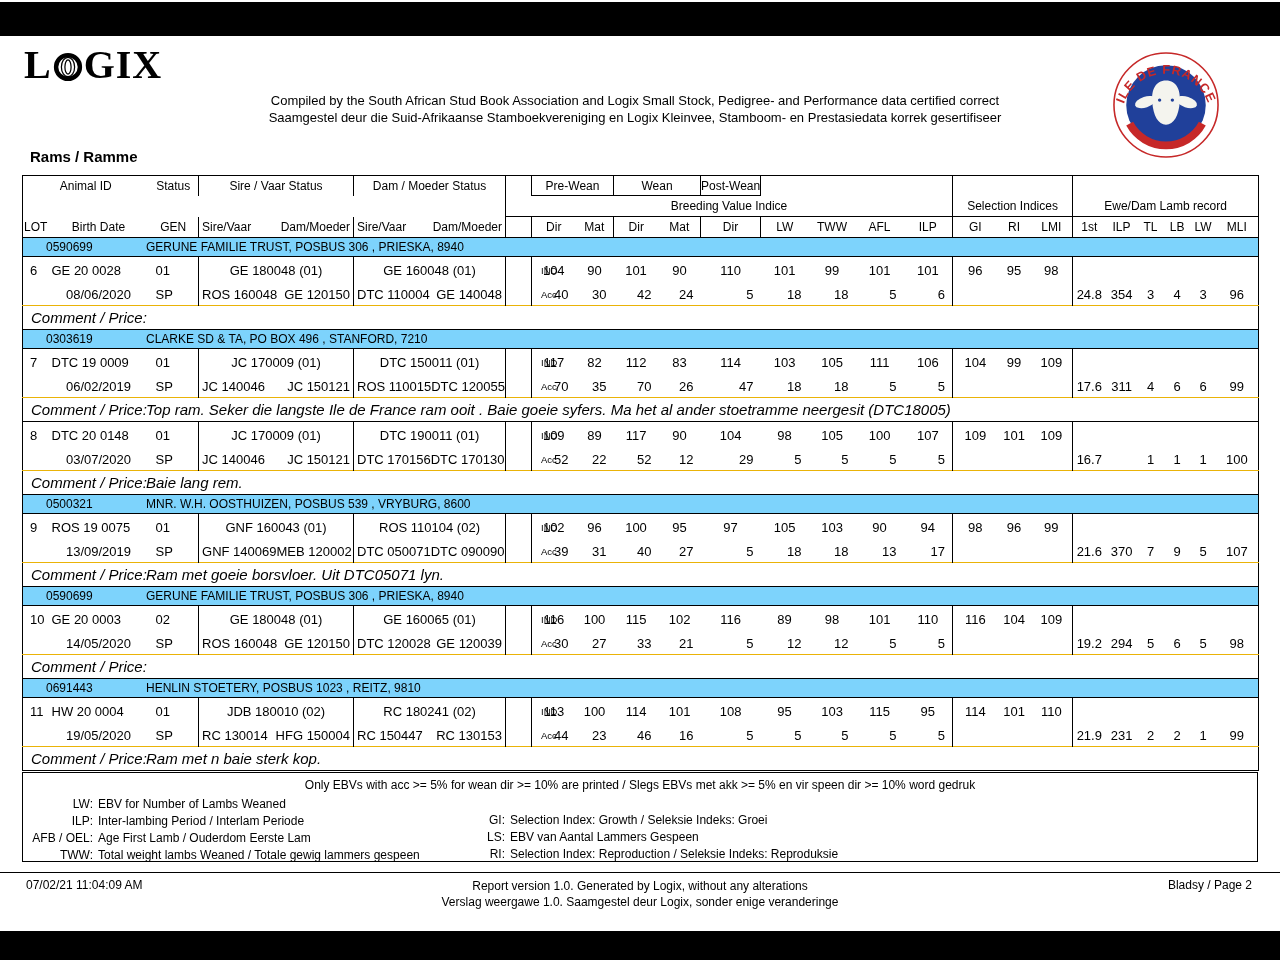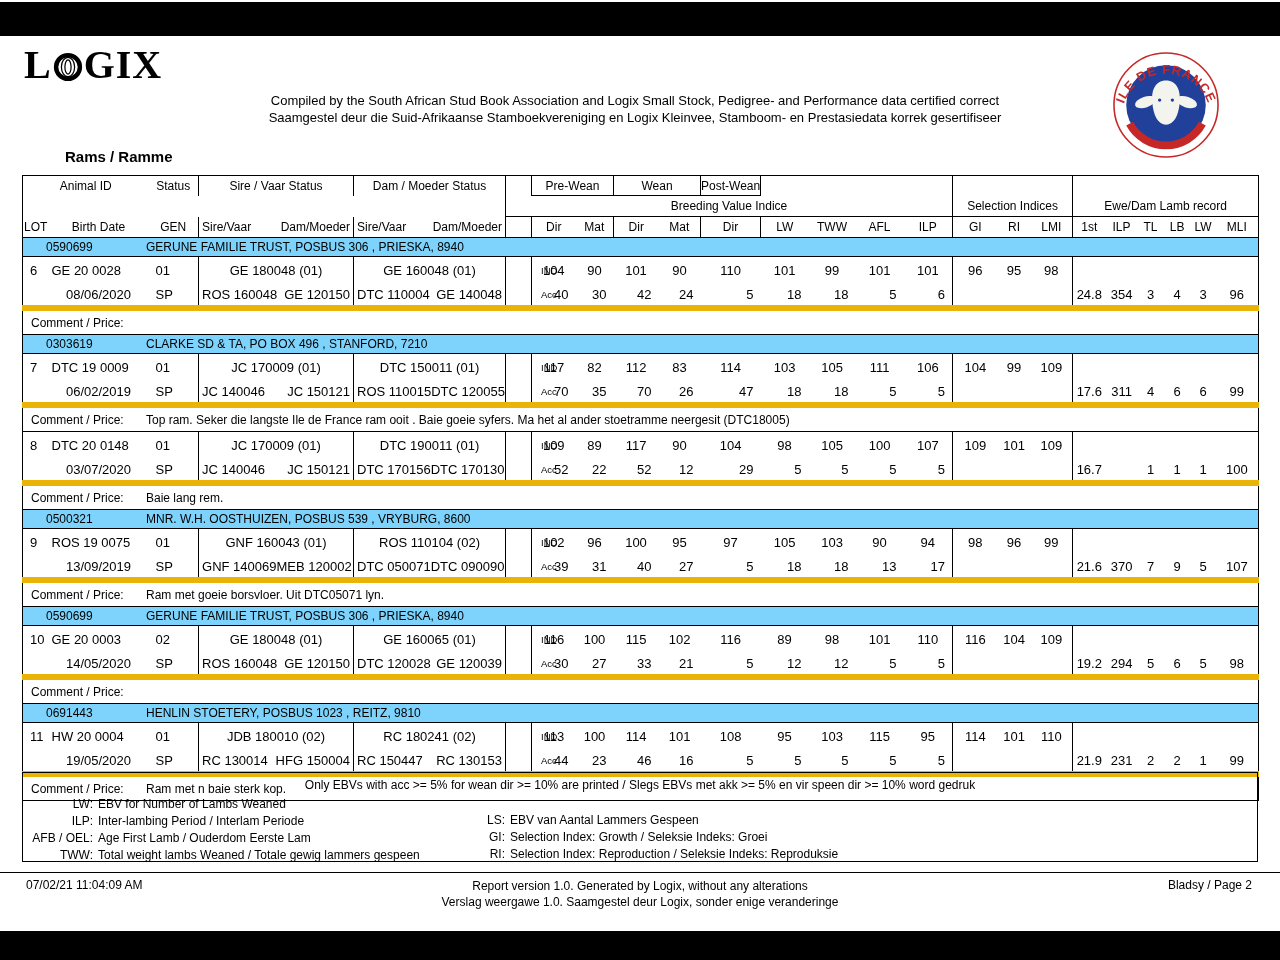--- a/index.html
+++ b/index.html
@@ -11,21 +11,21 @@
          font-family:"Liberation Serif",serif;font-weight:bold;font-size:40px;line-height:1;letter-spacing:1px;}
   .logix svg{width:30px;height:30px;margin:3px 1px 0 1px;}
 
   .title-box{position:absolute;left:162px;top:21px;width:946px;height:28px;border:1px solid #000;
              box-sizing:border-box;padding:2px;}
   .title-inner{border:1px solid #000;height:100%;box-sizing:border-box;display:flex;align-items:center;
                justify-content:center;font-size:19px;}
   .sub{position:absolute;left:120px;width:1030px;text-align:center;font-size:13px;}
   .sub1{top:57px}.sub2{top:74px}
   .badge{position:absolute;left:1112px;top:15px;width:108px;height:108px;}
-  .section-title{position:absolute;left:30px;top:112px;font-size:15px;font-weight:bold;margin-left:35px;}
+  .section-title{position:absolute;left:30px;top:112px;font-size:15px;font-weight:bold;}
 
   .cat-table{position:absolute;left:22px;top:139px;width:1236px;border-collapse:collapse;
              table-layout:fixed;border:1px solid #000;font-size:13px;}
   .cat-table td{padding:0;white-space:nowrap;overflow:visible;}
   .bl{border-left:1px solid #000}.bb{border-bottom:1px solid #000}
   .ctr{text-align:center}
   .h-row td{font-size:12px;vertical-align:middle;}
   .h1 td{height:20px}.h2 td{height:19px}.h3 td{height:20px}
   .pair{display:flex;justify-content:space-between;padding:0 3px;}
 
@@ -33,22 +33,22 @@
                 font-size:12px;vertical-align:middle;}
   .gid{display:inline-block;margin-left:23px;width:100px;}
   .data-row td{vertical-align:top;}
   .l1{height:26px;display:flex;align-items:center;justify-content:center;}
   .l2{height:22px;display:flex;align-items:center;justify-content:center;}
   .left{justify-content:flex-start;padding-left:3px;}
   .pad{padding-left:7px;}
   .mini{font-size:9.5px;margin-left:32px;}
   .num{justify-content:flex-end;padding-right:7px;}
   .pairline{justify-content:space-between;padding:0 3px;}
-  .comment-row td{border-top:6px solid #eab308;border-bottom:1px solid #000;height:23px;
-                  font-size:12px;vertical-align:middle;}
+  .comment-row td{border-top:1px solid #eab308;border-bottom:1px solid #000;height:23px;
+                  font-size:15px;vertical-align:middle;font-style:italic;}
   .c-label{display:inline-block;margin-left:8px;width:115px;}
 
   .legend{position:absolute;left:22px;top:736px;width:1236px;height:90px;border:1px solid #000;
           box-sizing:border-box;font-size:12px;}
   .legend-note{position:absolute;top:5px;left:0;width:100%;text-align:center;}
   .leg-col{position:absolute;}
   .leg-c1{left:4px;top:22px;}
   .leg-c2{left:456px;top:38px;}
   .leg-c3{left:853px;top:38px;}
   .leg-item{display:flex;height:17px;align-items:center;}
@@ -859,26 +859,26 @@
         <span class="leg-label">AFB / OEL:</span>
         <span class="leg-text">Age First Lamb / Ouderdom Eerste Lam</span>
       </div>
       <div class="leg-item">
         <span class="leg-label">TWW:</span>
         <span class="leg-text">Total weight lambs Weaned / Totale gewig lammers gespeen</span>
       </div>
     </div>
     <div class="leg-col leg-c2">
       <div class="leg-item">
+        <span class="leg-label">GI:</span>
+        <span class="leg-text">Selection Index: Growth  / Seleksie Indeks: Groei</span>
+      </div>
+      <div class="leg-item">
         <span class="leg-label">LS:</span>
         <span class="leg-text">EBV van Aantal Lammers Gespeen</span>
-      </div>
-      <div class="leg-item">
-        <span class="leg-label">GI:</span>
-        <span class="leg-text">Selection Index: Growth  / Seleksie Indeks: Groei</span>
       </div>
       <div class="leg-item">
         <span class="leg-label">RI:</span>
         <span class="leg-text">Selection Index: Reproduction / Seleksie Indeks: Reproduksie</span>
       </div>
     </div>
   </div>
 
   <div class="footer-rule"></div>
   <div class="footer-left">07/02/21 11:04:09 AM</div>

